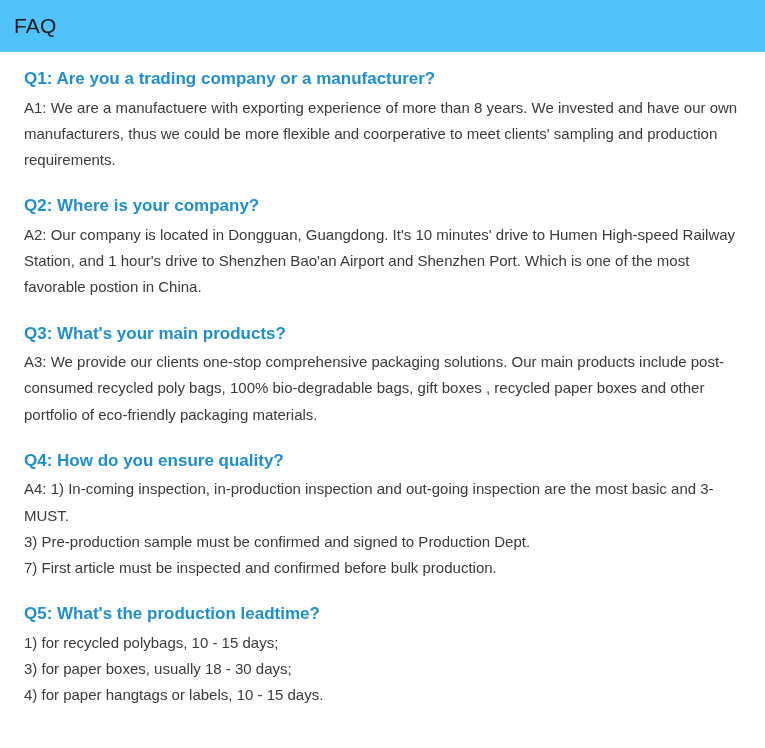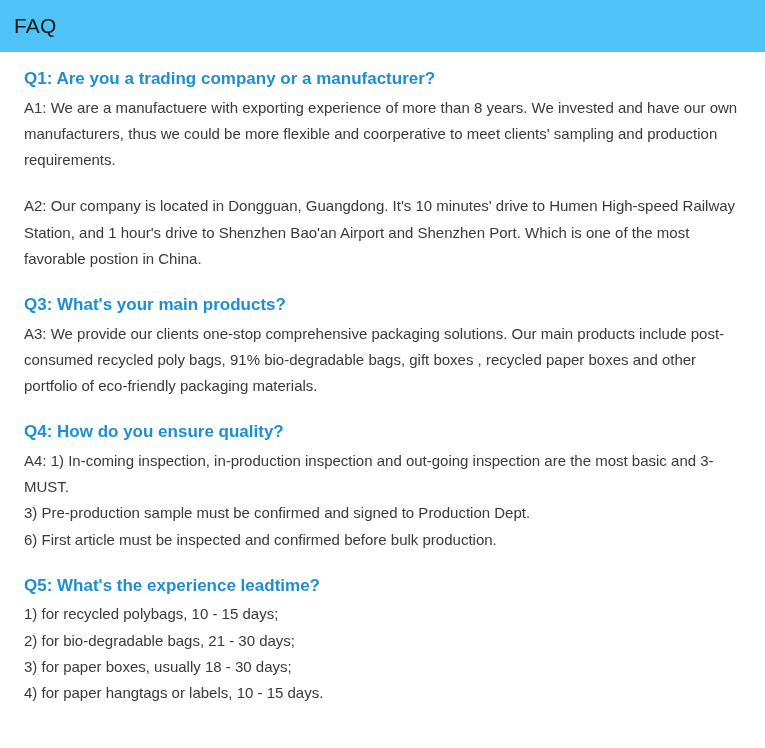--- a/index.html
+++ b/index.html
@@ -72,45 +72,45 @@
   <div class="content">
 
     <div class="qa-block">
       <div class="qa-question">Q1: Are you a trading company or a manufacturer?</div>
       <div class="qa-answer">
         <span class="line">A1: We are a manufactuere with exporting experience of more than 8 years. We invested and have our own manufacturers, thus we could be more flexible and coorperative to meet clients' sampling and production requirements.</span>
       </div>
     </div>
 
     <div class="qa-block">
+      <div class="qa-question">Q2: Where is your company?</div>
       <div class="qa-answer">
         <span class="line">A2: Our company is located in Dongguan, Guangdong. It's 10 minutes' drive to Humen High-speed Railway Station, and 1 hour's drive to Shenzhen Bao'an Airport and Shenzhen Port. Which is one of the most favorable postion in China.</span>
       </div>
     </div>
 
     <div class="qa-block">
       <div class="qa-question">Q3: What's your main products?</div>
       <div class="qa-answer">
-        <span class="line">A3: We provide our clients one-stop comprehensive packaging solutions. Our main products include post-consumed recycled poly bags, 91% bio-degradable bags, gift boxes , recycled paper boxes and other portfolio of eco-friendly packaging materials.</span>
+        <span class="line">A3: We provide our clients one-stop comprehensive packaging solutions. Our main products include post-consumed recycled poly bags, 100% bio-degradable bags, gift boxes , recycled paper boxes and other portfolio of eco-friendly packaging materials.</span>
       </div>
     </div>
 
     <div class="qa-block">
       <div class="qa-question">Q4: How do you ensure quality?</div>
       <div class="qa-answer">
         <span class="line">A4: 1) In-coming inspection, in-production inspection and out-going inspection are the most basic and 3-MUST.</span>
         <span class="line">3) Pre-production sample must be confirmed and signed to Production Dept.</span>
-        <span class="line">6) First article must be inspected and confirmed before bulk production.</span>
+        <span class="line">7) First article must be inspected and confirmed before bulk production.</span>
       </div>
     </div>
 
     <div class="qa-block">
-      <div class="qa-question">Q5: What's the experience leadtime?</div>
+      <div class="qa-question">Q5: What's the production leadtime?</div>
       <div class="qa-answer">
         <span class="line">1) for recycled polybags, 10 - 15 days;</span>
-        <span class="line">2) for bio-degradable bags, 21 - 30 days;</span>
         <span class="line">3) for paper boxes, usually 18 - 30 days;</span>
         <span class="line">4) for paper hangtags or labels, 10 - 15 days.</span>
       </div>
     </div>
 
   </div>
 </div>
 
 </body></html>

